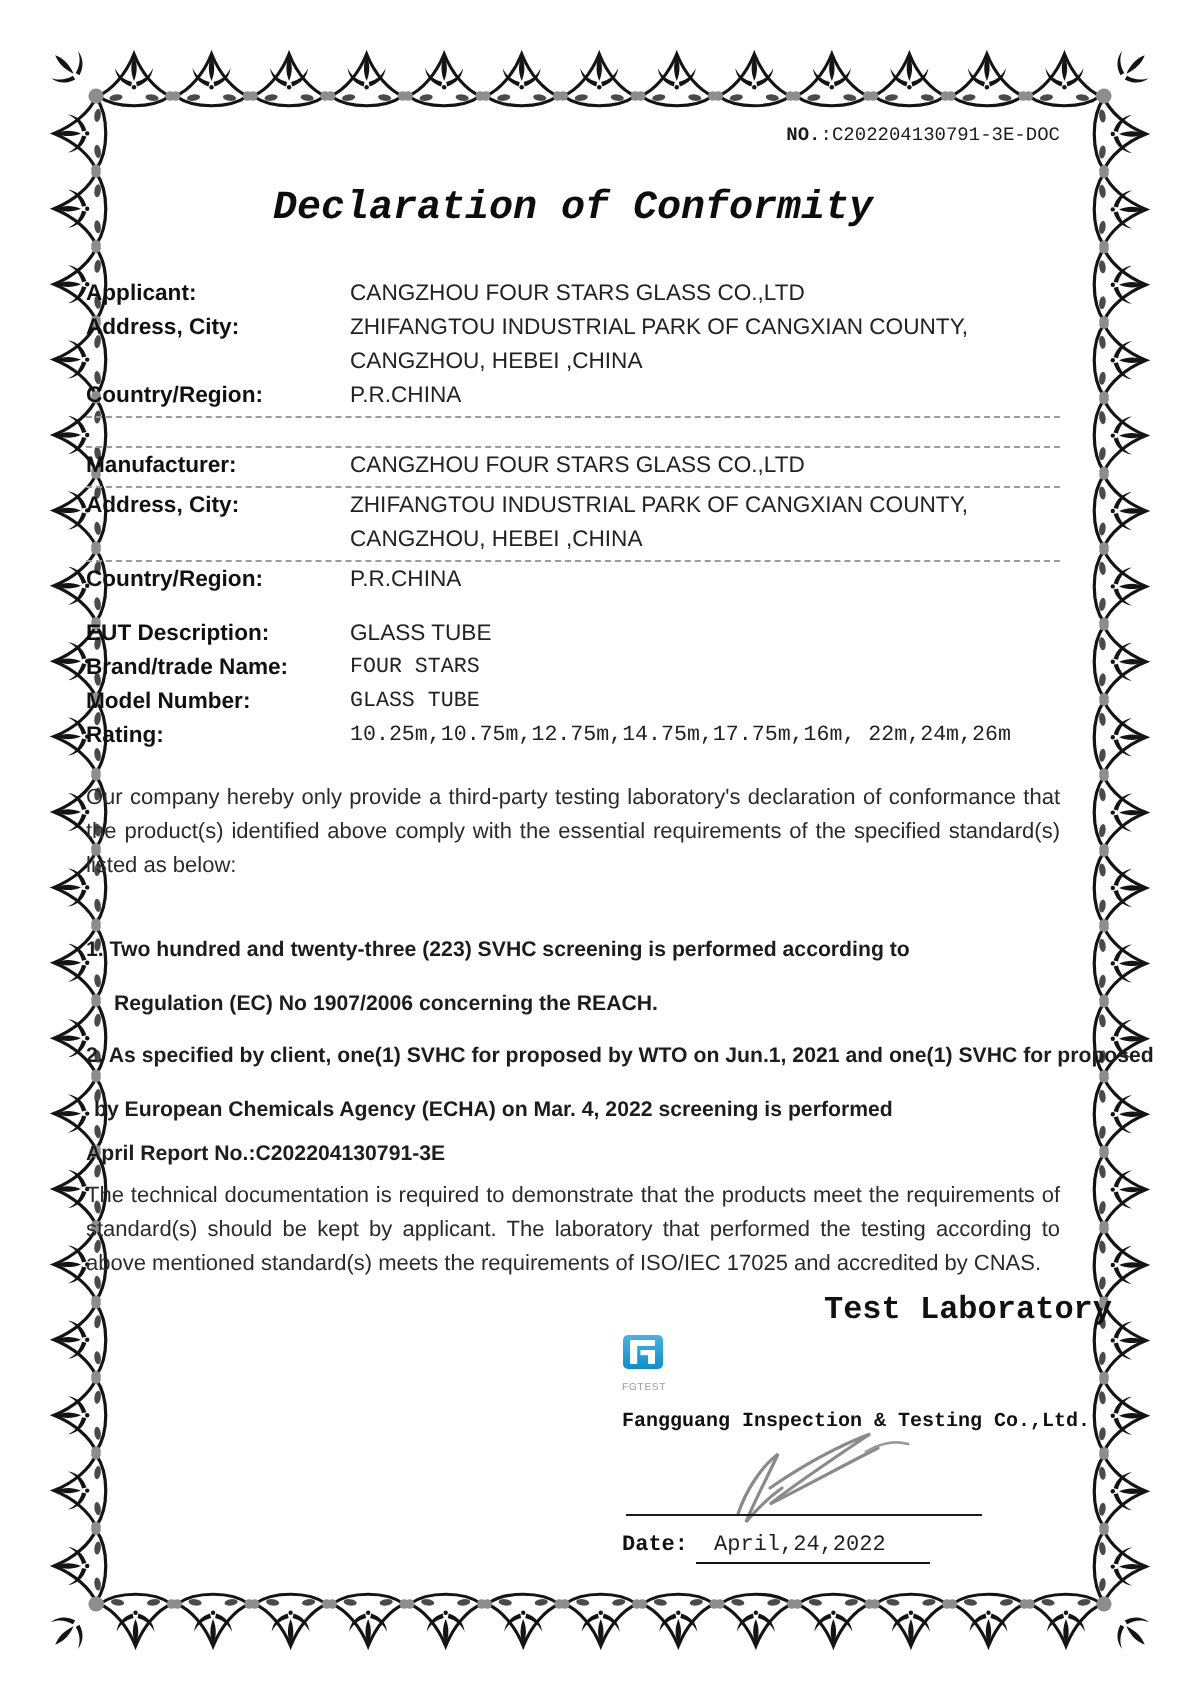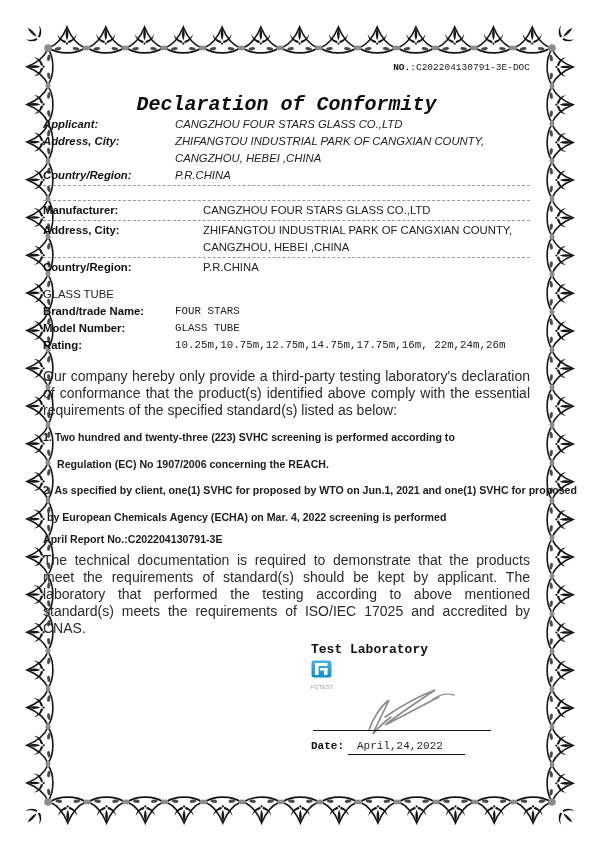--- a/index.html
+++ b/index.html
@@ -16,36 +16,36 @@
   }
   .doc-no .b{font-weight:bold;}
   .title{
     margin-top:20px;text-align:center;font-family:"Liberation Mono",monospace;
     font-weight:bold;font-size:20px;color:#0d0d0d;letter-spacing:0;white-space:nowrap;font-style:italic;
   }
   .irow{display:grid;grid-template-columns:132px 1fr;line-height:17px;font-size:11.3px;}
   .irow .label{font-weight:bold;color:#111;}
   .irow .value{color:#222;}
   .mono-val{font-family:"Liberation Mono",monospace;font-size:10.8px;}
-  .applicant-table{font-style:italic;}
+  .applicant-table{margin-top:23px;}
   .dashed{border-top:1px dashed #9b9b9b;height:0;}
-  .manu-table .irow{padding:1px 0;border-bottom:1px dashed #9b9b9b;gap:28px;}
+  .manu-table .irow{padding:1px 0;border-bottom:1px dashed #9b9b9b;}
   .manu-table .irow:last-child{border-bottom:none;}
   .product-table{margin-top:9px;}
   .para{
-    margin-top:14px;text-align:justify;font-size:14px;line-height:17px;color:#2a2a2a;
+    margin-top:14px;text-align:justify;font-size:11px;line-height:17px;color:#2a2a2a;
   }
   .bold-line{
     font-weight:bold;font-size:10.6px;line-height:17px;color:#1c1c1c;white-space:nowrap;
   }
   .lab-block{
     margin-top:5px;margin-left:268px;width:245px;position:relative;
     font-family:"Liberation Mono",monospace;
   }
-  .lab-heading{font-weight:bold;font-size:13px;color:#111;}
+  .lab-heading{font-weight:bold;font-size:16px;color:#111;text-align:right;}
   .logo-wrap{margin-top:3px;width:26px;}
   .logo-caption{font-family:"Liberation Sans",sans-serif;font-size:5px;color:#999;letter-spacing:0.4px;margin-top:1px;}
   .company{margin-top:9px;font-weight:bold;font-size:10px;color:#111;white-space:nowrap;}
   .sig-label{margin-top:15px;font-size:11px;color:#3d3d3d;}
   .sig-area{position:relative;height:46px;}
   .sig-scribble{position:absolute;left:40px;top:-4px;}
   .sig-line{position:absolute;left:2px;bottom:5px;width:178px;border-top:1.5px solid #1a1a1a;}
   .date-row{margin-top:4px;font-size:11px;color:#111;}
   .date-label{font-weight:bold;}
   .date-value{
@@ -194,39 +194,40 @@
       </div>
     </div>
     <div class="irow">
       <div class="label">Country/Region:</div>
       <div class="value">P.R.CHINA</div>
     </div>
   </div>
 
   <div class="product-table">
     <div class="irow">
+      <div class="label">EUT Description:</div>
       <div class="value">GLASS TUBE</div>
     </div>
     <div class="irow">
       <div class="label">Brand/trade Name:</div>
       <div class="value mono-val">FOUR STARS</div>
     </div>
     <div class="irow">
       <div class="label">Model Number:</div>
       <div class="value mono-val">GLASS TUBE</div>
     </div>
     <div class="irow">
       <div class="label">Rating:</div>
       <div class="value mono-val">10.25m,10.75m,12.75m,14.75m,17.75m,16m, 22m,24m,26m</div>
     </div>
   </div>
 
   <div class="para">Our company hereby only provide a third-party testing laboratory's declaration of conformance that the product(s) identified above comply with the essential requirements of the specified standard(s) listed as below:</div>
 
-  <div class="bold-line" style="margin-top:10px">1. Two hundred and twenty-three (223) SVHC screening is performed according to</div>
+  <div class="bold-line" style="margin-top:25px">1. Two hundred and twenty-three (223) SVHC screening is performed according to</div>
   <div class="bold-line" style="margin-top:10px;padding-left:14px">Regulation (EC) No 1907/2006 concerning the REACH.</div>
   <div class="bold-line" style="margin-top:9px">2. As specified by client, one(1) SVHC for proposed by WTO on Jun.1, 2021 and one(1) SVHC for proposed</div>
   <div class="bold-line" style="margin-top:10px;padding-left:4px">by European Chemicals Agency (ECHA) on Mar. 4, 2022 screening is performed</div>
   <div class="bold-line" style="margin-top:5px">April Report No.:C202204130791-3E</div>
 
   <div class="para" style="margin-top:4px">The technical documentation is required to demonstrate that the products meet the requirements of standard(s) should be kept by applicant. The laboratory that performed the testing according to above mentioned standard(s) meets the requirements of ISO/IEC 17025 and accredited by CNAS.</div>
 
   <div class="lab-block">
     <div class="lab-heading">Test Laboratory</div>
     <div class="logo-wrap">
@@ -238,20 +239,21 @@
           </linearGradient>
         </defs>
         <rect x="0.5" y="0.5" width="20" height="17" rx="2.5" fill="url(#lg)"></rect>
         <rect x="4" y="3" width="12.5" height="3" fill="#ffffff"></rect>
         <rect x="4" y="3" width="3.6" height="12" fill="#ffffff"></rect>
         <rect x="9.2" y="8" width="7.3" height="2.6" fill="#ffffff"></rect>
         <rect x="13" y="8" width="3.5" height="7" fill="#ffffff"></rect>
       </svg>
       <div class="logo-caption">FGTEST</div>
     </div>
+    <div class="company">Fangguang Inspection &amp; Testing Co.,Ltd.</div>
     <div class="sig-area">
       <svg class="sig-scribble" width="110" height="54" viewBox="0 0 110 54" aria-hidden="true">
         <path d="M18,44 C22,32 30,20 38,14 C33,25 26,38 22,48 C27,42 33,36 40,31" fill="none" stroke="#8a8a8a" stroke-width="1.6" stroke-linecap="round"></path>
         <path d="M34,31 C50,20 68,10 84,4 C66,16 48,28 34,39 C52,30 72,19 88,11" fill="none" stroke="#8a8a8a" stroke-width="1.6" stroke-linecap="round"></path>
         <path d="M82,13 C88,9 96,7 103,9" fill="none" stroke="#9a9a9a" stroke-width="1.4" stroke-linecap="round"></path>
       </svg>
       <div class="sig-line"></div>
     </div>
     <div class="date-row">
       <span class="date-label">Date:</span><span class="date-value">April,24,2022</span>

